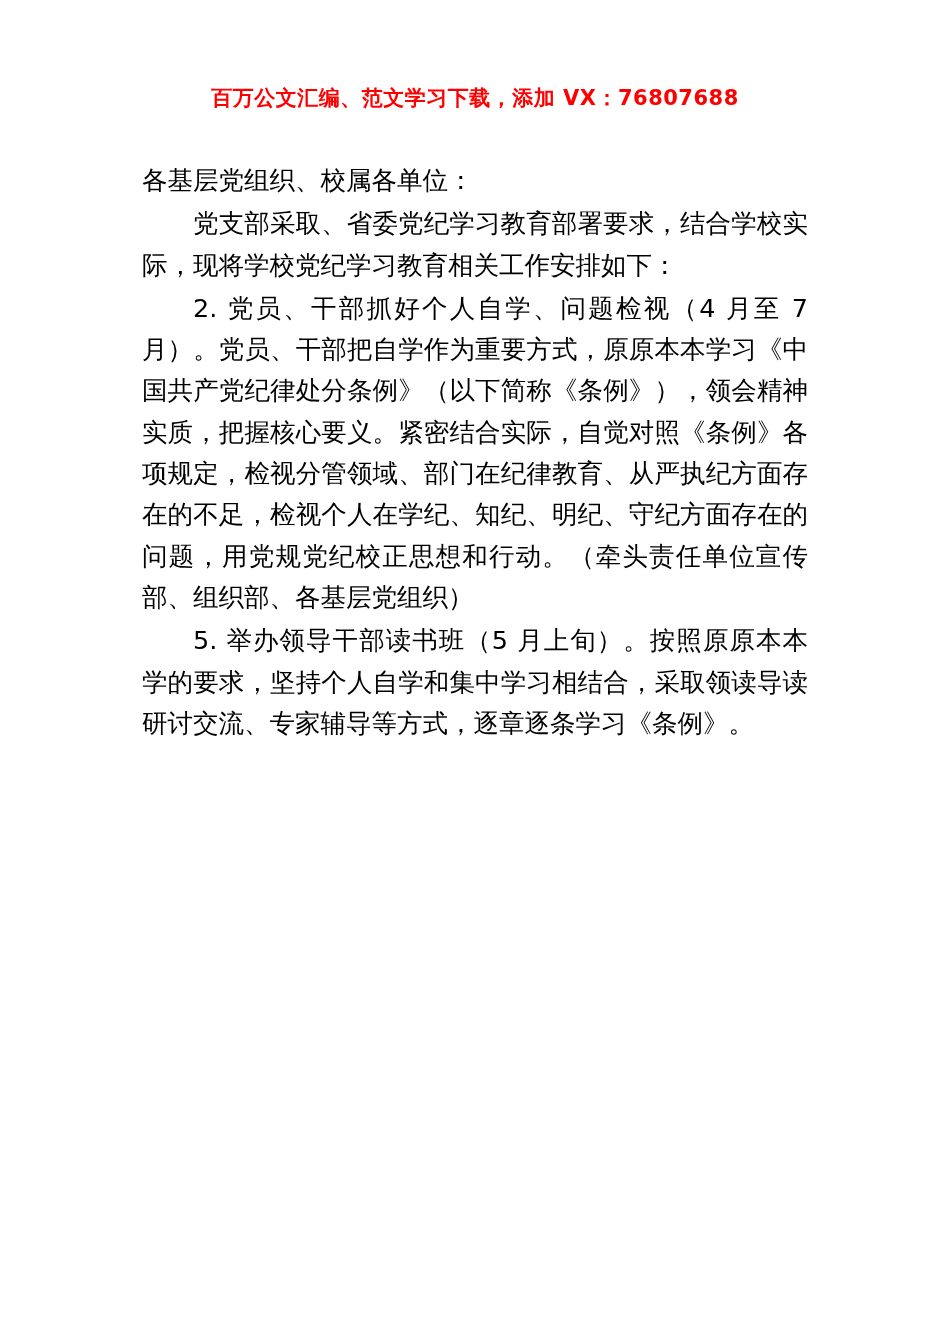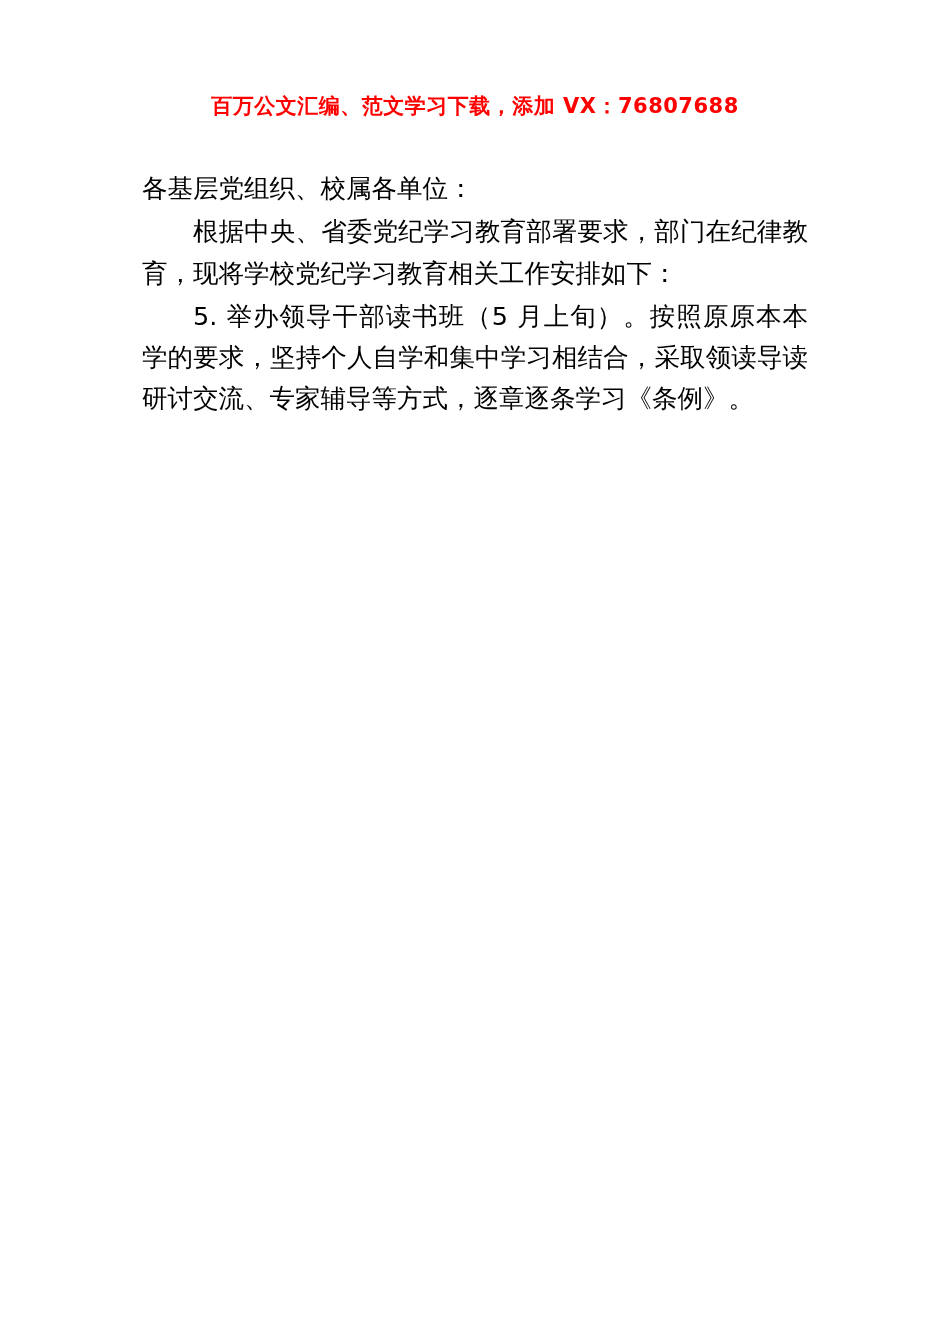--- a/index.html
+++ b/index.html
@@ -11,21 +11,21 @@
     height: 1344px;
     background: #ffffff;
     font-family: "Liberation Sans", sans-serif;
     color: #000000;
     overflow: hidden;
   }
   .page {
     width: 950px;
     height: 1344px;
     box-sizing: border-box;
-    padding: 8px 140px;
+    padding: 0 140px;
     position: relative;
   }
   .watermark {
     text-align: center;
     color: #ff0000;
     font-size: 21px;
     font-weight: bold;
     letter-spacing: 0.5px;
     padding-top: 84px;
     font-family: "DejaVu Sans", "Liberation Sans", sans-serif;
@@ -56,17 +56,18 @@
 </head>
 <body>
 
 <div class="page">
 
   <div class="watermark">百万公文汇编、范文学习下载，添加 VX：76807688</div>
 
 
   <div class="body-text">
     <p class="para no-indent">各基层党组织、校属各单位：</p>
-    <p class="para">根据中央、省委党纪学习教育部署要求，部门在纪律教育，现将学校党纪学习教育相关工作安排如下：</p>
+    <p class="para">党支部采取、省委党纪学习教育部署要求，结合学校实际，现将学校党纪学习教育相关工作安排如下：</p>
+    <p class="para">2. 党员、干部抓好个人自学、问题检视（4 月至 7 月）。党员、干部把自学作为重要方式，原原本本学习《中国共产党纪律处分条例》（以下简称《条例》），领会精神实质，把握核心要义。紧密结合实际，自觉对照《条例》各项规定，检视分管领域、部门在纪律教育、从严执纪方面存在的不足，检视个人在学纪、知纪、明纪、守纪方面存在的问题，用党规党纪校正思想和行动。（牵头责任单位宣传部、组织部、各基层党组织）</p>
     <p class="para">5. 举办领导干部读书班（5 月上旬）。按照原原本本学的要求，坚持个人自学和集中学习相结合，采取领读导读研讨交流、专家辅导等方式，逐章逐条学习《条例》。</p>
   </div>
 
 </div>
 
 </body></html>

